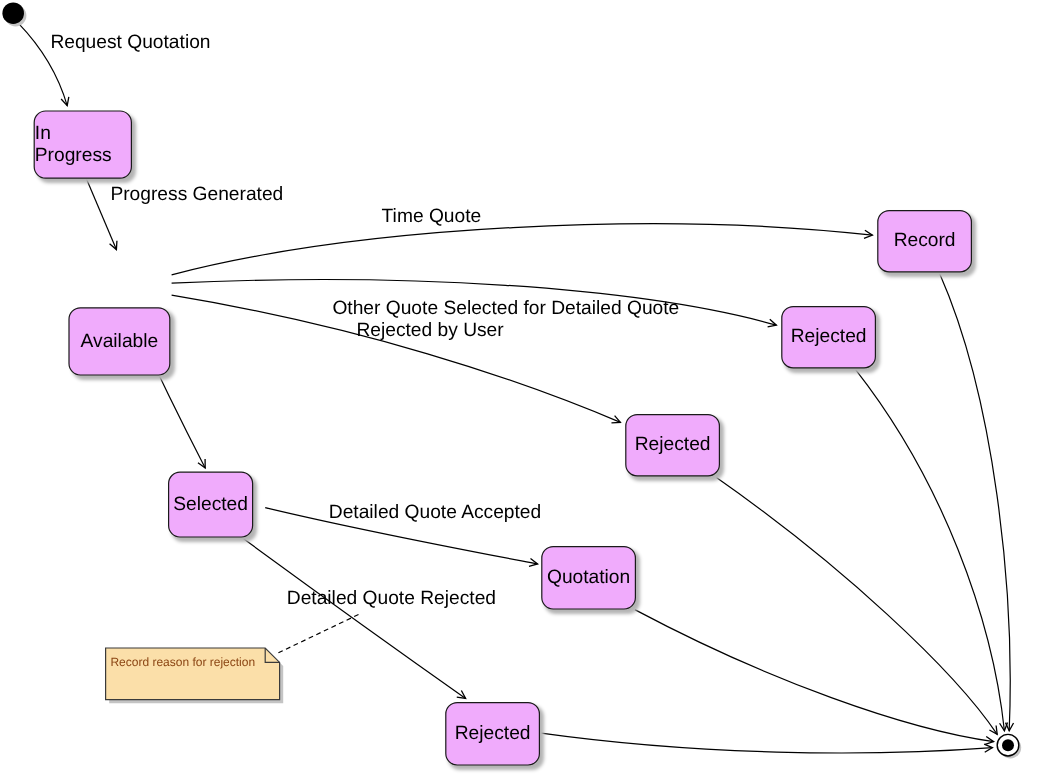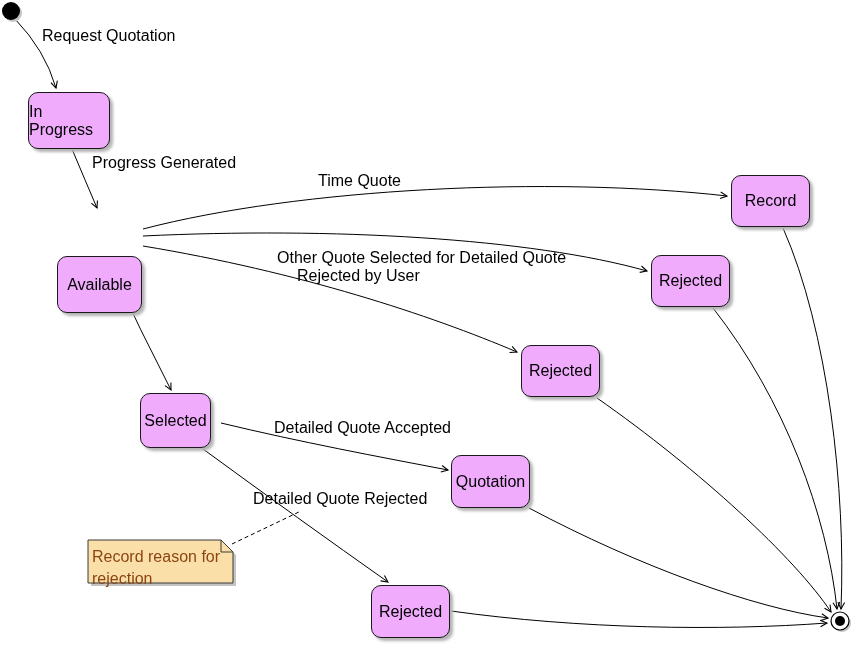--- a/index.html
+++ b/index.html
@@ -39,21 +39,21 @@
     font-size: 16px;
     color: #000000;
     white-space: nowrap;
     text-align: center;
   }
   .note-text {
     position: absolute;
     left: 92px;
     top: 546px;
     width: 136px;
-    font-size: 16px;
+    font-size: 10px;
     line-height: 1.4;
     color: #8b4513;
   }
 </style>
 </head>
 <body>
 
 <div class="canvas">
 
   <svg class="wires" viewBox="0 0 865 645">
@@ -131,17 +131,17 @@
 
   <div class="edge-label" style="left:318px; top:172px;">Time Quote</div>
 
   <div class="edge-label" style="left:277px; top:217px;margin-top:32px;">Other Quote Selected for Detailed Quote</div>
 
   <div class="edge-label" style="left:297px; top:267px;">Rejected by User</div>
 
 
   <div class="edge-label" style="left:274px; top:419px;">Detailed Quote Accepted</div>
 
-  <div class="edge-label" style="left:239px; top:490px;margin-left:14px;">Detailed Quote Rejected</div>
+  <div class="edge-label" style="left:239px; top:490px;">Detailed Quote Rejected</div>
 
   <div class="note-text">Record reason for rejection</div>
 
 </div>
 
 </body></html>

